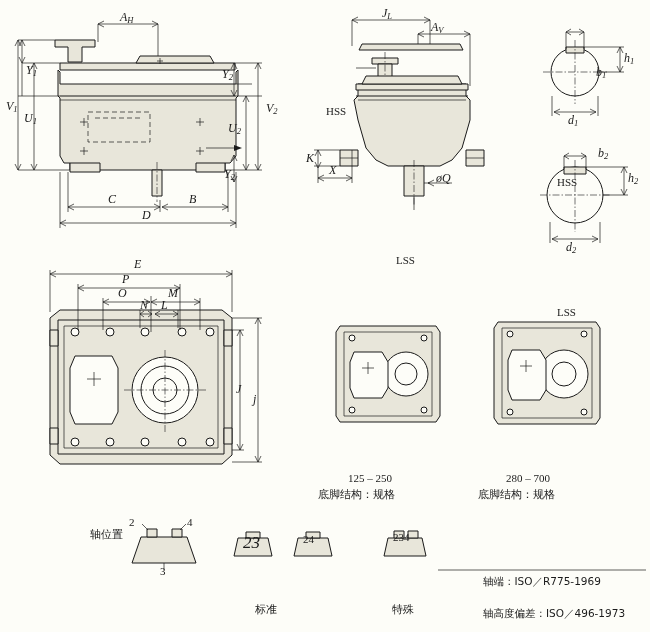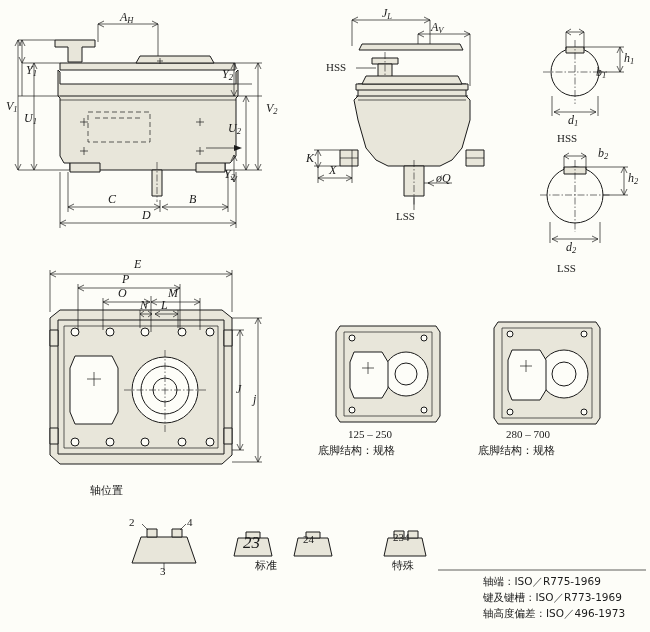--- a/index.html
+++ b/index.html
@@ -21,20 +21,21 @@
     line-height:1;
   }
   .lbl.up{font-style:normal;}
   .cn{
     position:absolute;
     font-family:"DejaVu Sans", sans-serif;
     font-style:normal;
     font-size:11px;
     white-space:nowrap;
     line-height:1.25;
+    margin-top:44px;
   }
   .note{
     position:absolute;
     font-family:"DejaVu Sans", sans-serif;
     font-size:10.5px;
     white-space:nowrap;
     line-height:1.45;
     margin-left:45px;
   }
   .sub{font-size:8.5px;vertical-align:-0.25em;font-style:italic;}
@@ -420,16 +421,15 @@
 
 <div class="cn" style="left:90px;top:484px;"><span>轴位置</span></div>
 <div class="cn" style="left:348px;top:428px;font-family:'Liberation Serif',serif;font-size:11px;"><span>125 – 250</span></div>
 <div class="cn" style="left:506px;top:428px;font-family:'Liberation Serif',serif;font-size:11px;"><span>280 – 700</span></div>
 <div class="cn" style="left:318px;top:444px;"><span>底脚结构：规格</span></div>
 <div class="cn" style="left:478px;top:444px;"><span>底脚结构：规格</span></div>
 <div class="cn" style="left:255px;top:559px;"><span>标准</span></div>
 <div class="cn" style="left:392px;top:559px;"><span>特殊</span></div>
 
 <div class="note" style="left:438px;top:574px;"><span>轴端：ISO／R775-1969</span></div>
-<div class="note" style="left:438px;top:590px;"><span>键及键槽：ISO／R773-1969</span></div>
 <div class="note" style="left:438px;top:606px;"><span>轴高度偏差：ISO／496-1973</span></div>
 
 </div>
 
 </body></html>

